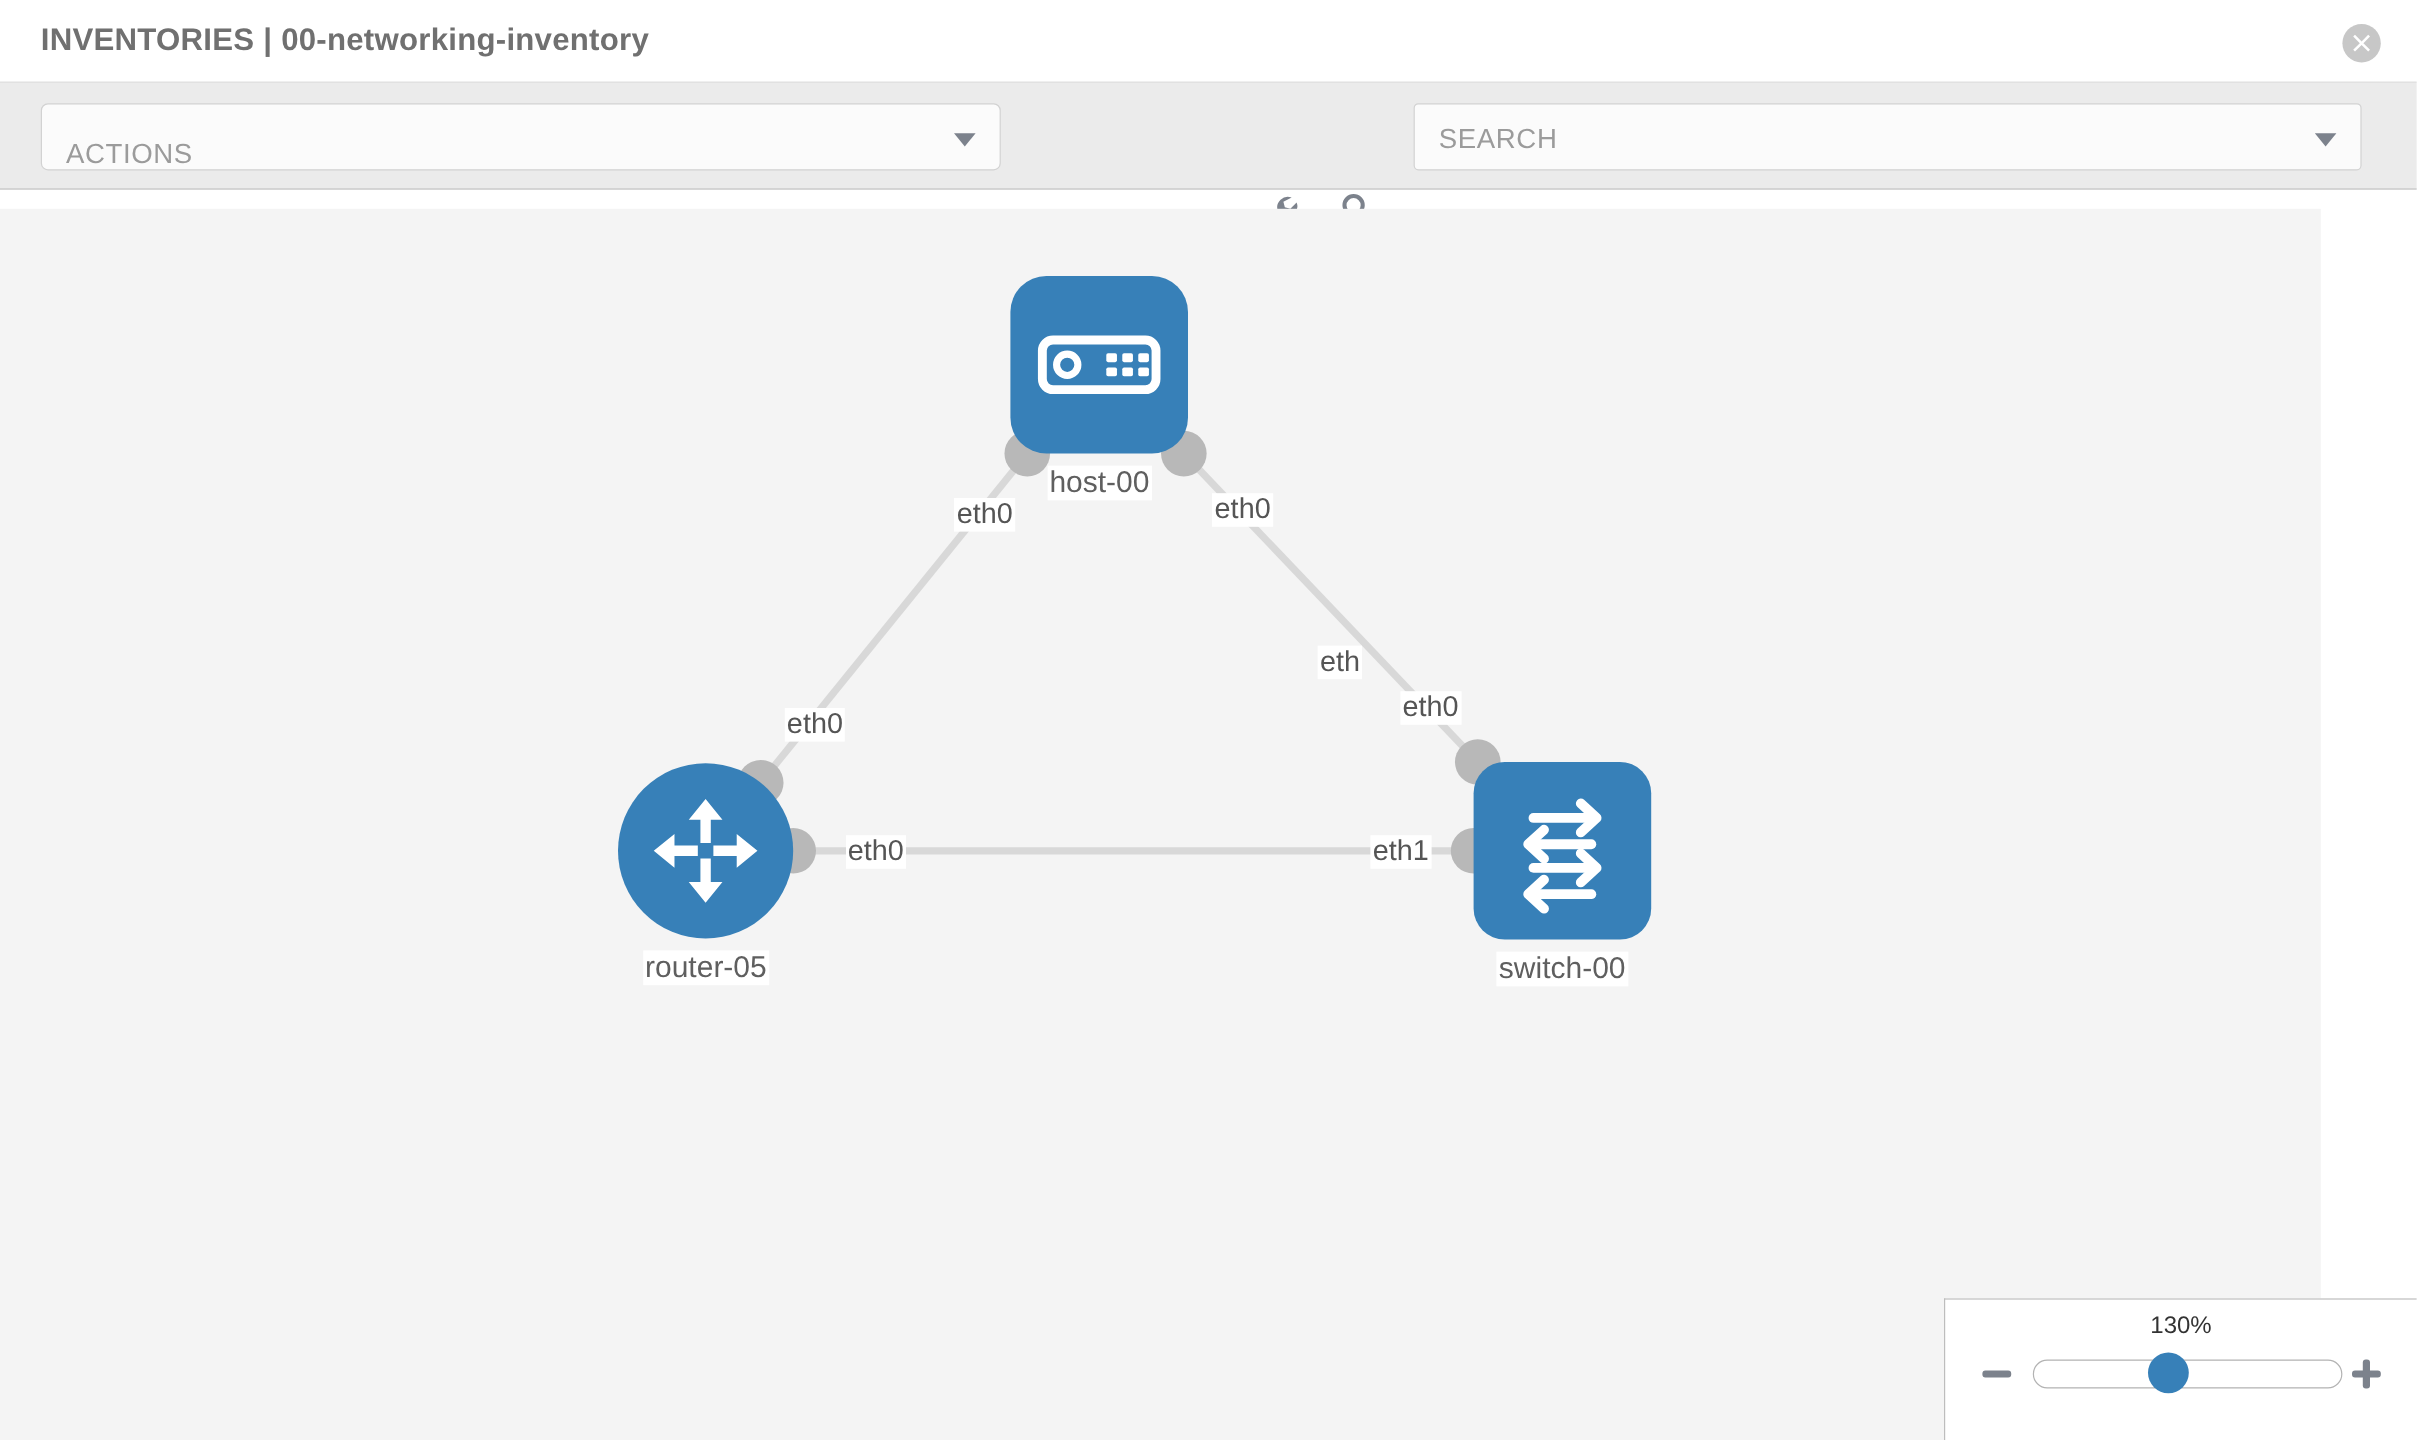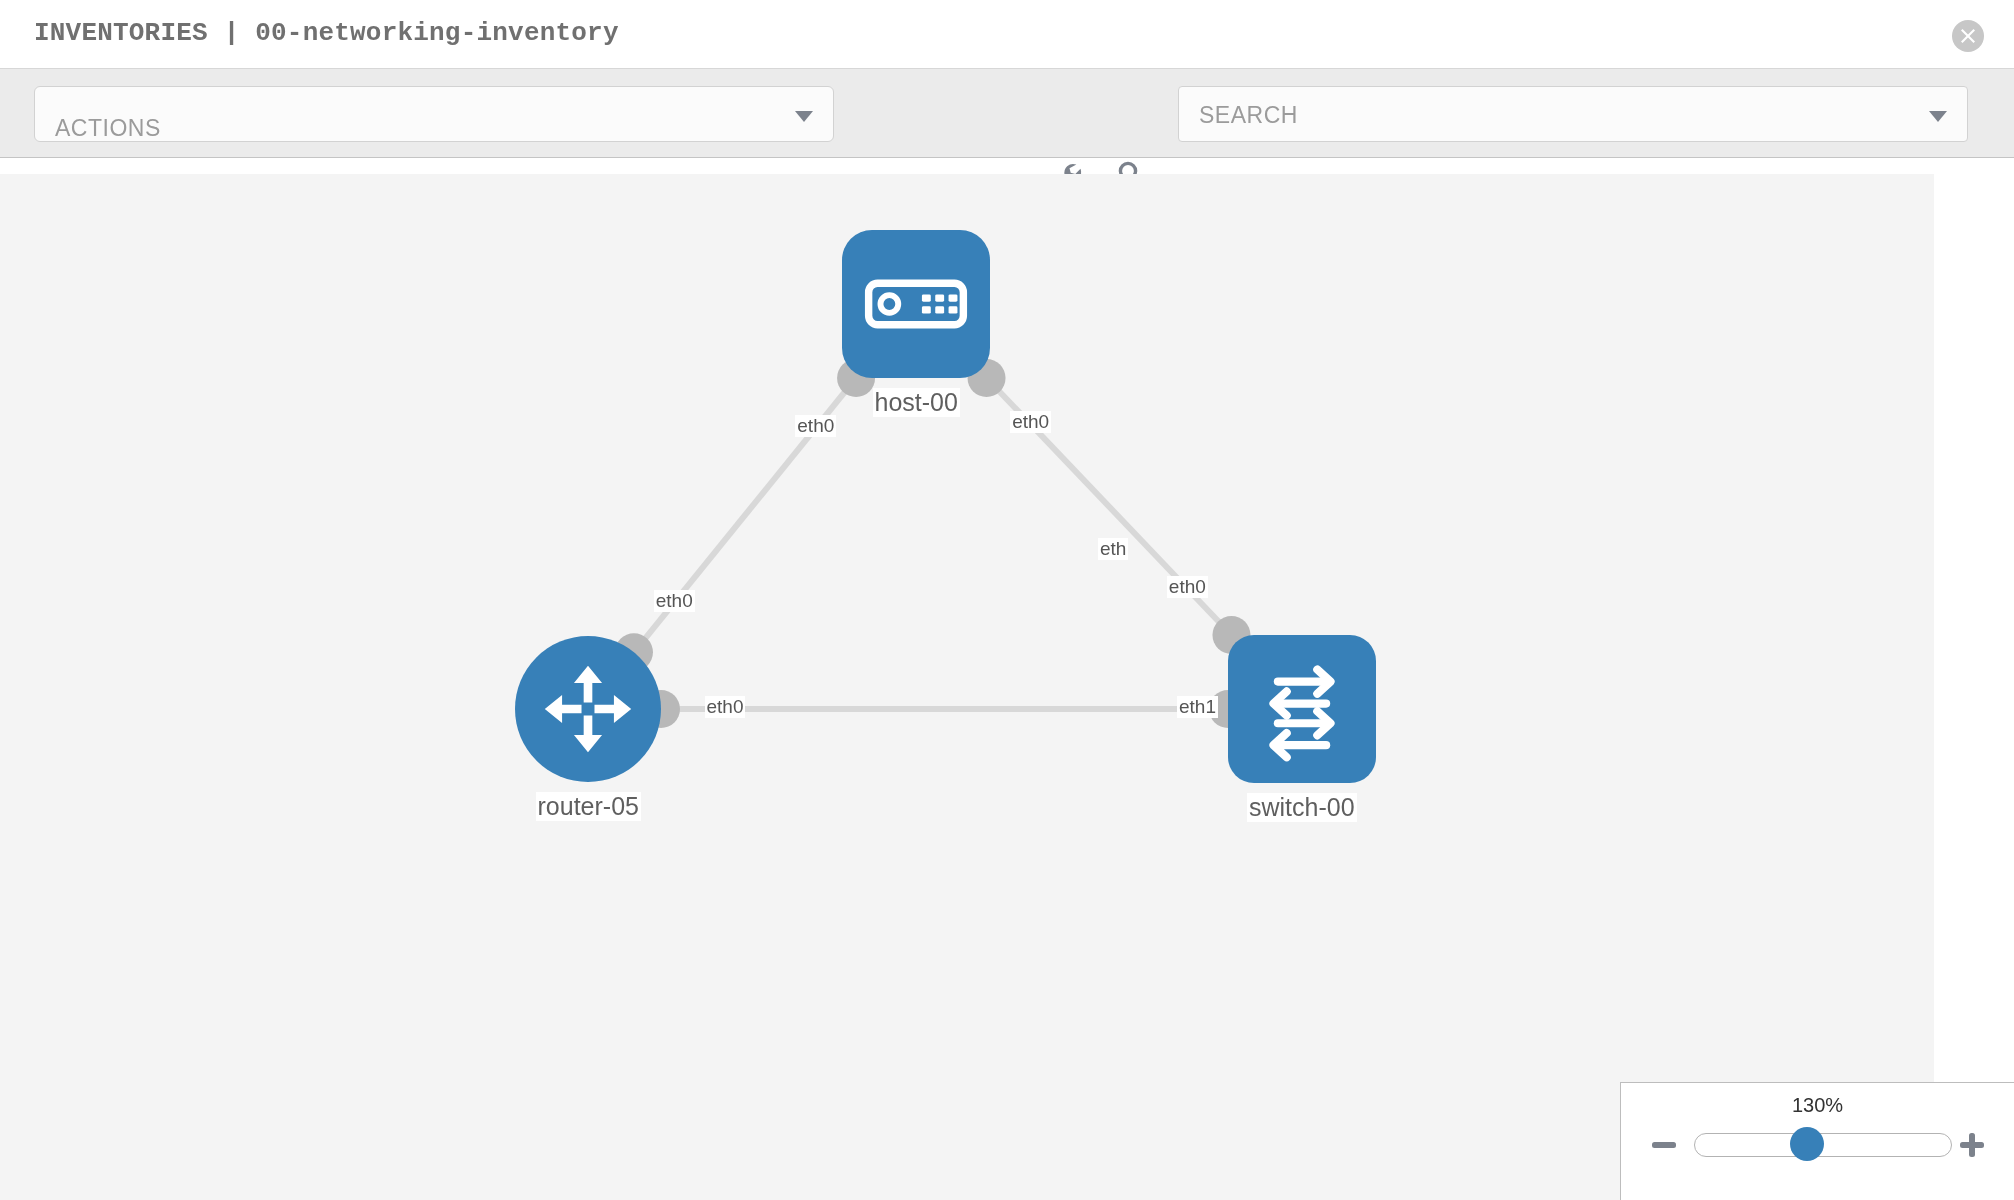--- a/index.html
+++ b/index.html
@@ -30,21 +30,20 @@
   }
   .header-title {
     position: absolute;
     left: 34px;
     top: 18px;
     font-size: 26px;
     font-weight: bold;
     color: #707070;
     letter-spacing: 0.2px;
     white-space: nowrap;
-    font-family: Liberation Mono, monospace;
   }
   .close-btn {
     position: absolute;
     right: 30px;
     top: 20px;
     width: 32px;
     height: 32px;
     border-radius: 50%;
     background: #c7c7c7;
     cursor: pointer;
@@ -139,21 +138,21 @@
   .node-label {
     position: absolute;
     font-size: 25px;
     color: #5f5f5f;
     background: #ffffff;
     white-space: nowrap;
     padding: 0 2px;
   }
   .iface-label {
     position: absolute;
-    font-size: 19px;
+    font-size: 24px;
     color: #555555;
     background: #ffffff;
     white-space: nowrap;
     padding: 0 2px;
   }
 
   
   .zoom-panel {
     position: absolute;
     left: 1620px;
@@ -325,21 +324,21 @@
 
     <div id="labels-layer">
         <div class="node-label" style="left: 872.5px; top: 214px;">host-00</div>
         <div class="node-label" style="left: 535.5px; top: 618px;">router-05</div>
         <div class="node-label" style="left: 1247px; top: 619px;">switch-00</div>
         <div class="iface-label" style="left: 795.29px; top: 240.735px;">eth0</div>
         <div class="iface-label" style="left: 653.723px; top: 415.536px;">eth0</div>
         <div class="iface-label" style="left: 1010.18px; top: 237.329px;">eth0</div>
         <div class="iface-label" style="left: 1166.82px; top: 401.671px;">eth0</div>
         <div class="iface-label" style="left: 704.5px; top: 522px;">eth0</div>
-        <div class="iface-label" style="left: 1177px; top: 522px;">eth1</div>
+        <div class="iface-label" style="left: 1142px; top: 522px;">eth1</div>
         <div class="iface-label" style="z-index: 0; left: 1098px; top: 364px;">eth</div>
       </div>
   </div>
 
   <div class="zoom-panel">
     <div class="zoom-pct">130%</div>
 
     <div class="zoom-minus">
       <svg width="28" height="28" viewBox="0 0 28 28">
         <rect x="2" y="11" width="24" height="6" rx="2.5" fill="#7c828c"></rect>

